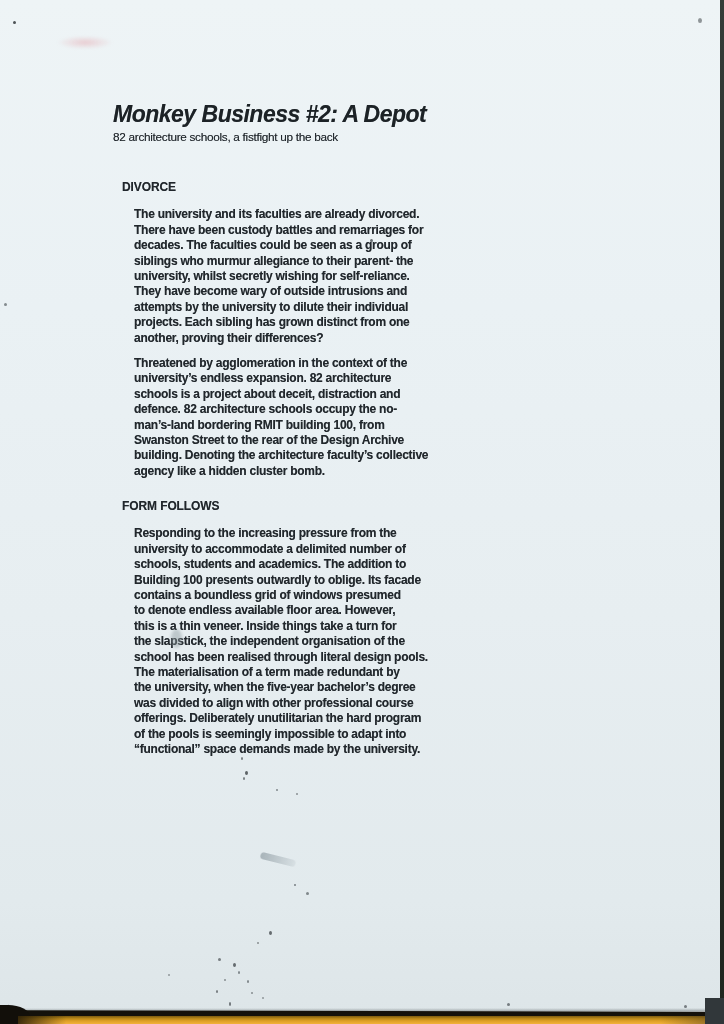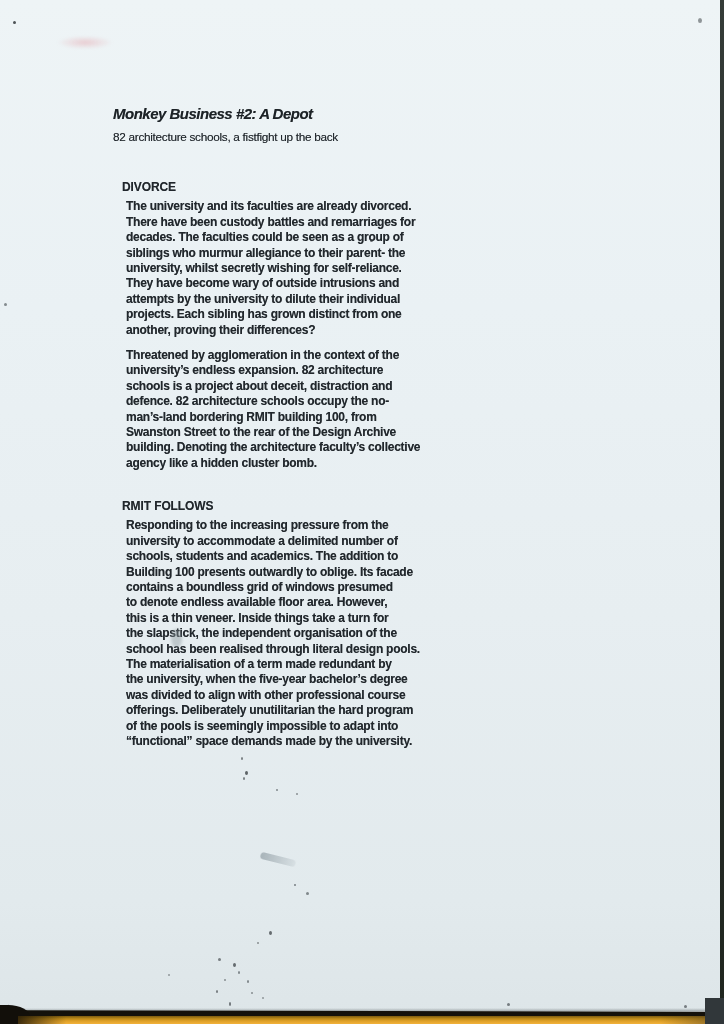--- a/index.html
+++ b/index.html
@@ -8,21 +8,21 @@
     width:724px;height:1024px;
     overflow:hidden;
     font-family:"Liberation Sans", sans-serif;
     background:linear-gradient(180deg,#eef4f6 0%,#eaf1f4 30%,#e7eef1 60%,#e2eaed 88%,#dde5e8 100%);
   }
   
   .content-col{position:absolute;left:113px;width:420px;color:#20262b;}
   .doc-header{top:103px;}
   .doc-title{
     margin:0;
-    font-size:15px;line-height:22px;
+    font-size:23px;line-height:22px;
     font-weight:bold;font-style:italic;
     letter-spacing:-0.5px;color:#1c2226;
     text-shadow:0 0 .5px rgba(28,34,38,.55);
   }
   .doc-subtitle{
     margin-top:4px;
     font-size:11.8px;line-height:16px;font-weight:normal;
     letter-spacing:-0.3px;color:#22282d;
     text-shadow:0 0 .4px rgba(34,40,45,.5);
   }
@@ -30,21 +30,21 @@
   .sec-1{top:180px;}
   .sec-2{top:344px;}
   .sec-3{top:499px;}
   .sec-heading{
     margin:0;
     font-size:12px;line-height:15.4px;font-weight:bold;
     letter-spacing:-0.1px;color:#20262b;
     text-shadow:0 0 .4px rgba(32,38,43,.5);
   }
   .sec-body{
-    margin:4px;
+    margin:12px;
     font-size:12px;line-height:15.4px;font-weight:bold;
     letter-spacing:-0.25px;color:#21272c;
     white-space:pre-line;
     text-shadow:0 0 .4px rgba(33,39,44,.5);
   }
   
   .edge-right{
     position:absolute;top:0;right:0;width:4px;height:1024px;
     background:linear-gradient(180deg,#353c38,#272d2a 40%,#20261f 100%);
   }
@@ -121,21 +121,21 @@
 university’s endless expansion. 82 architecture
 schools is a project about deceit, distraction and
 defence. 82 architecture schools occupy the no-
 man’s-land bordering RMIT building 100, from
 Swanston Street to the rear of the Design Archive
 building. Denoting the architecture faculty’s collective
 agency like a hidden cluster bomb.</p>
   </section>
 
   <section class="doc-section sec-3">
-    <h2 class="sec-heading">RMIT FOLLOWS</h2>
+    <h2 class="sec-heading">FORM FOLLOWS</h2>
     <p class="sec-body">Responding to the increasing pressure from the
 university to accommodate a delimited number of
 schools, students and academics. The addition to
 Building 100 presents outwardly to oblige. Its facade
 contains a boundless grid of windows presumed
 to denote endless available floor area. However,
 this is a thin veneer. Inside things take a turn for
 the slapstick, the independent organisation of the
 school has been realised through literal design pools.
 The materialisation of a term made redundant by

